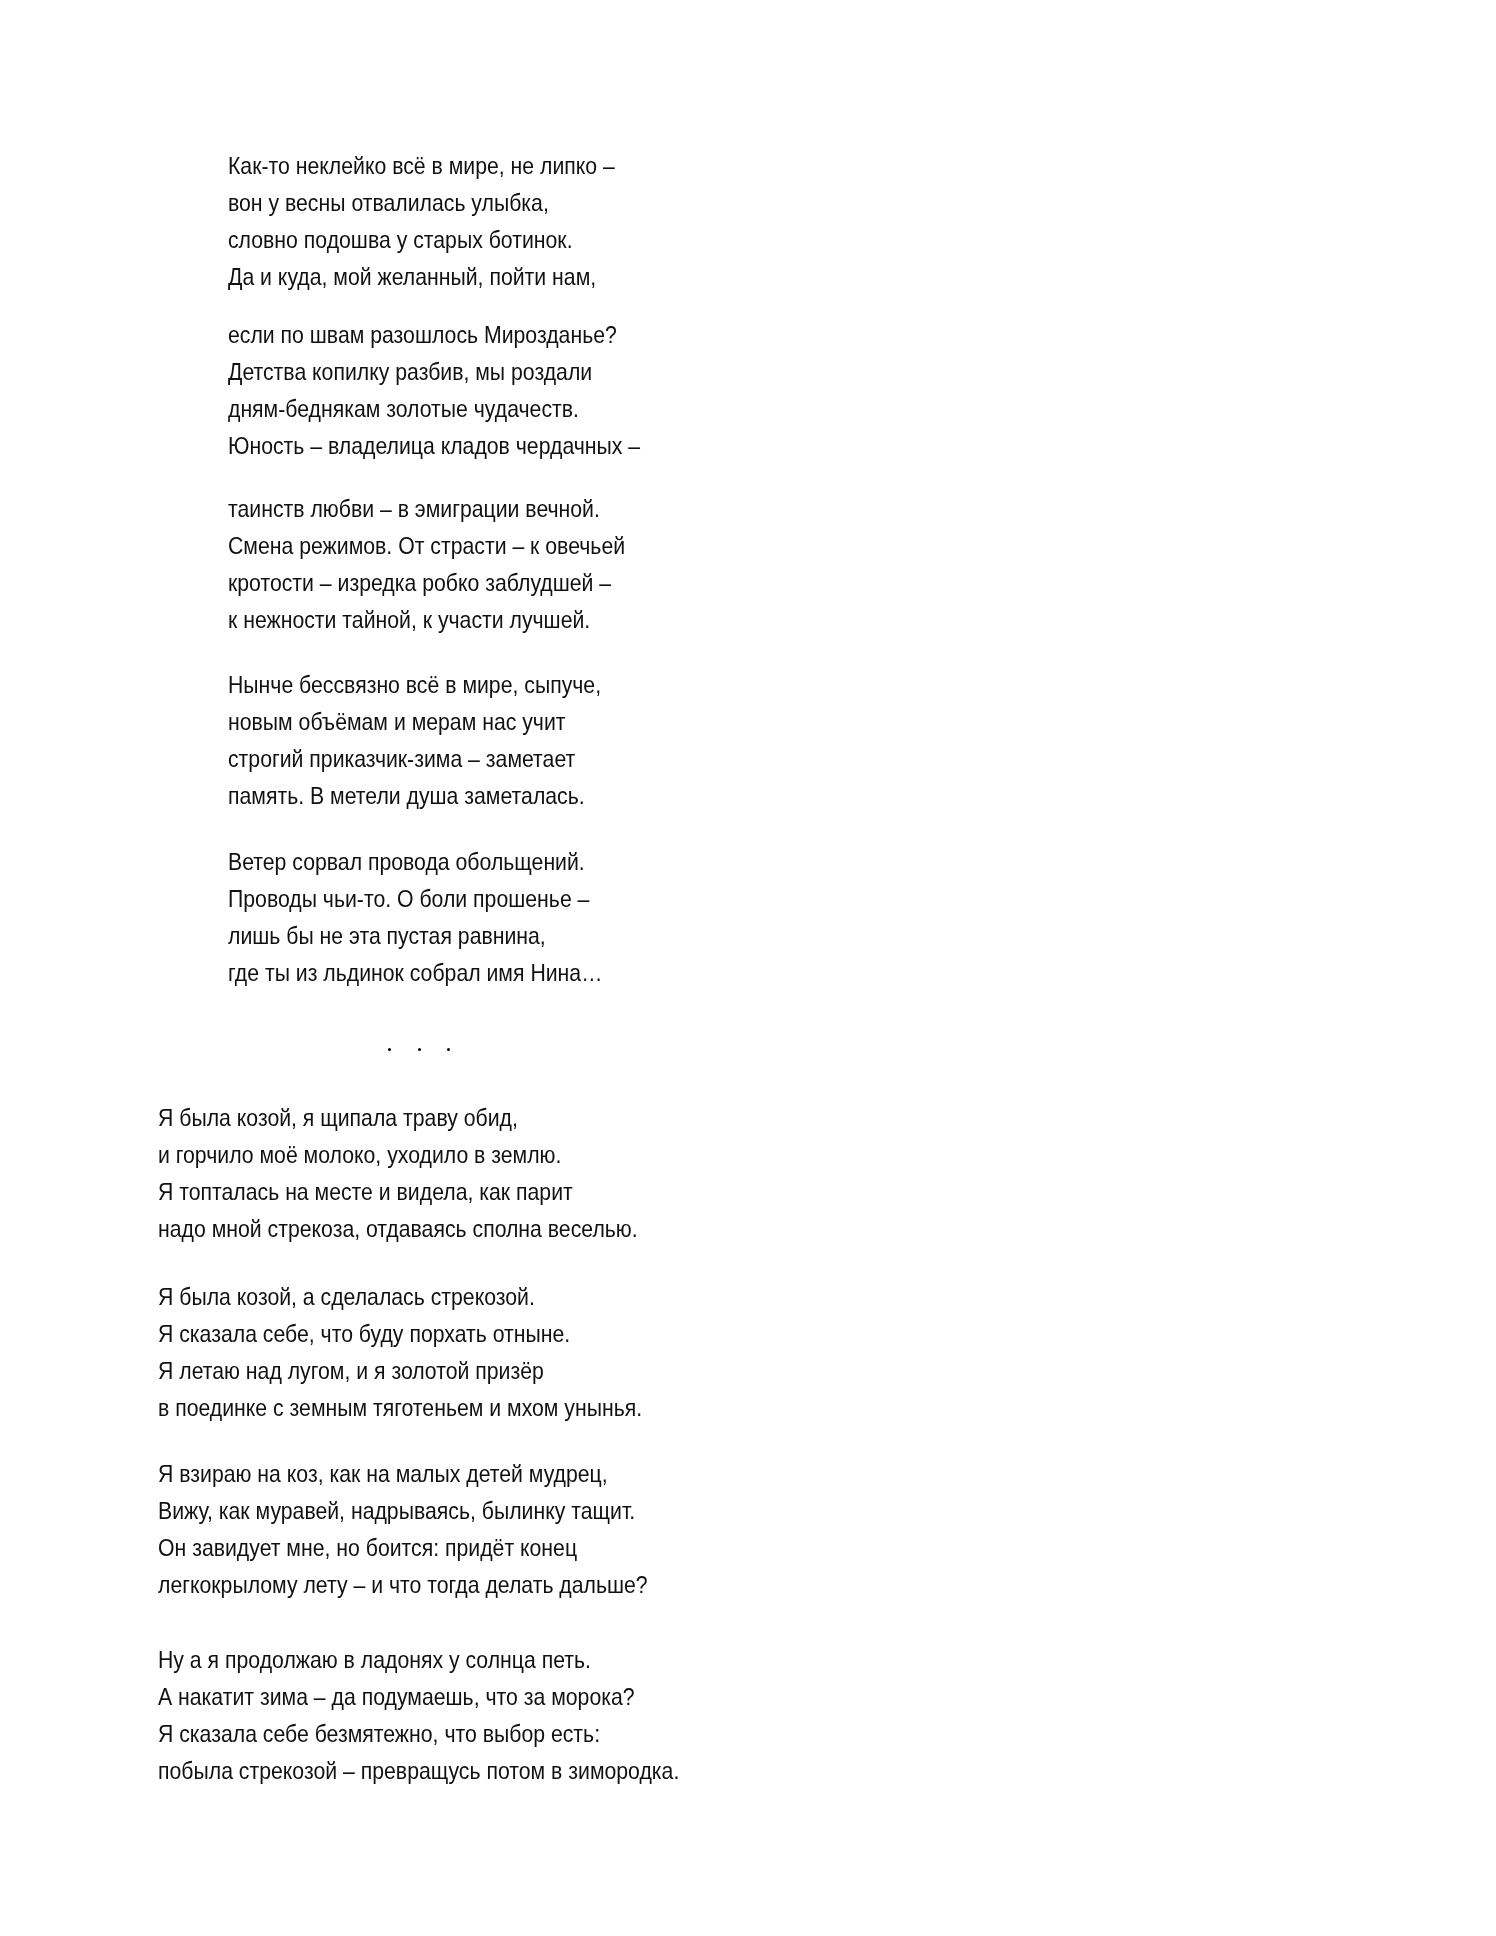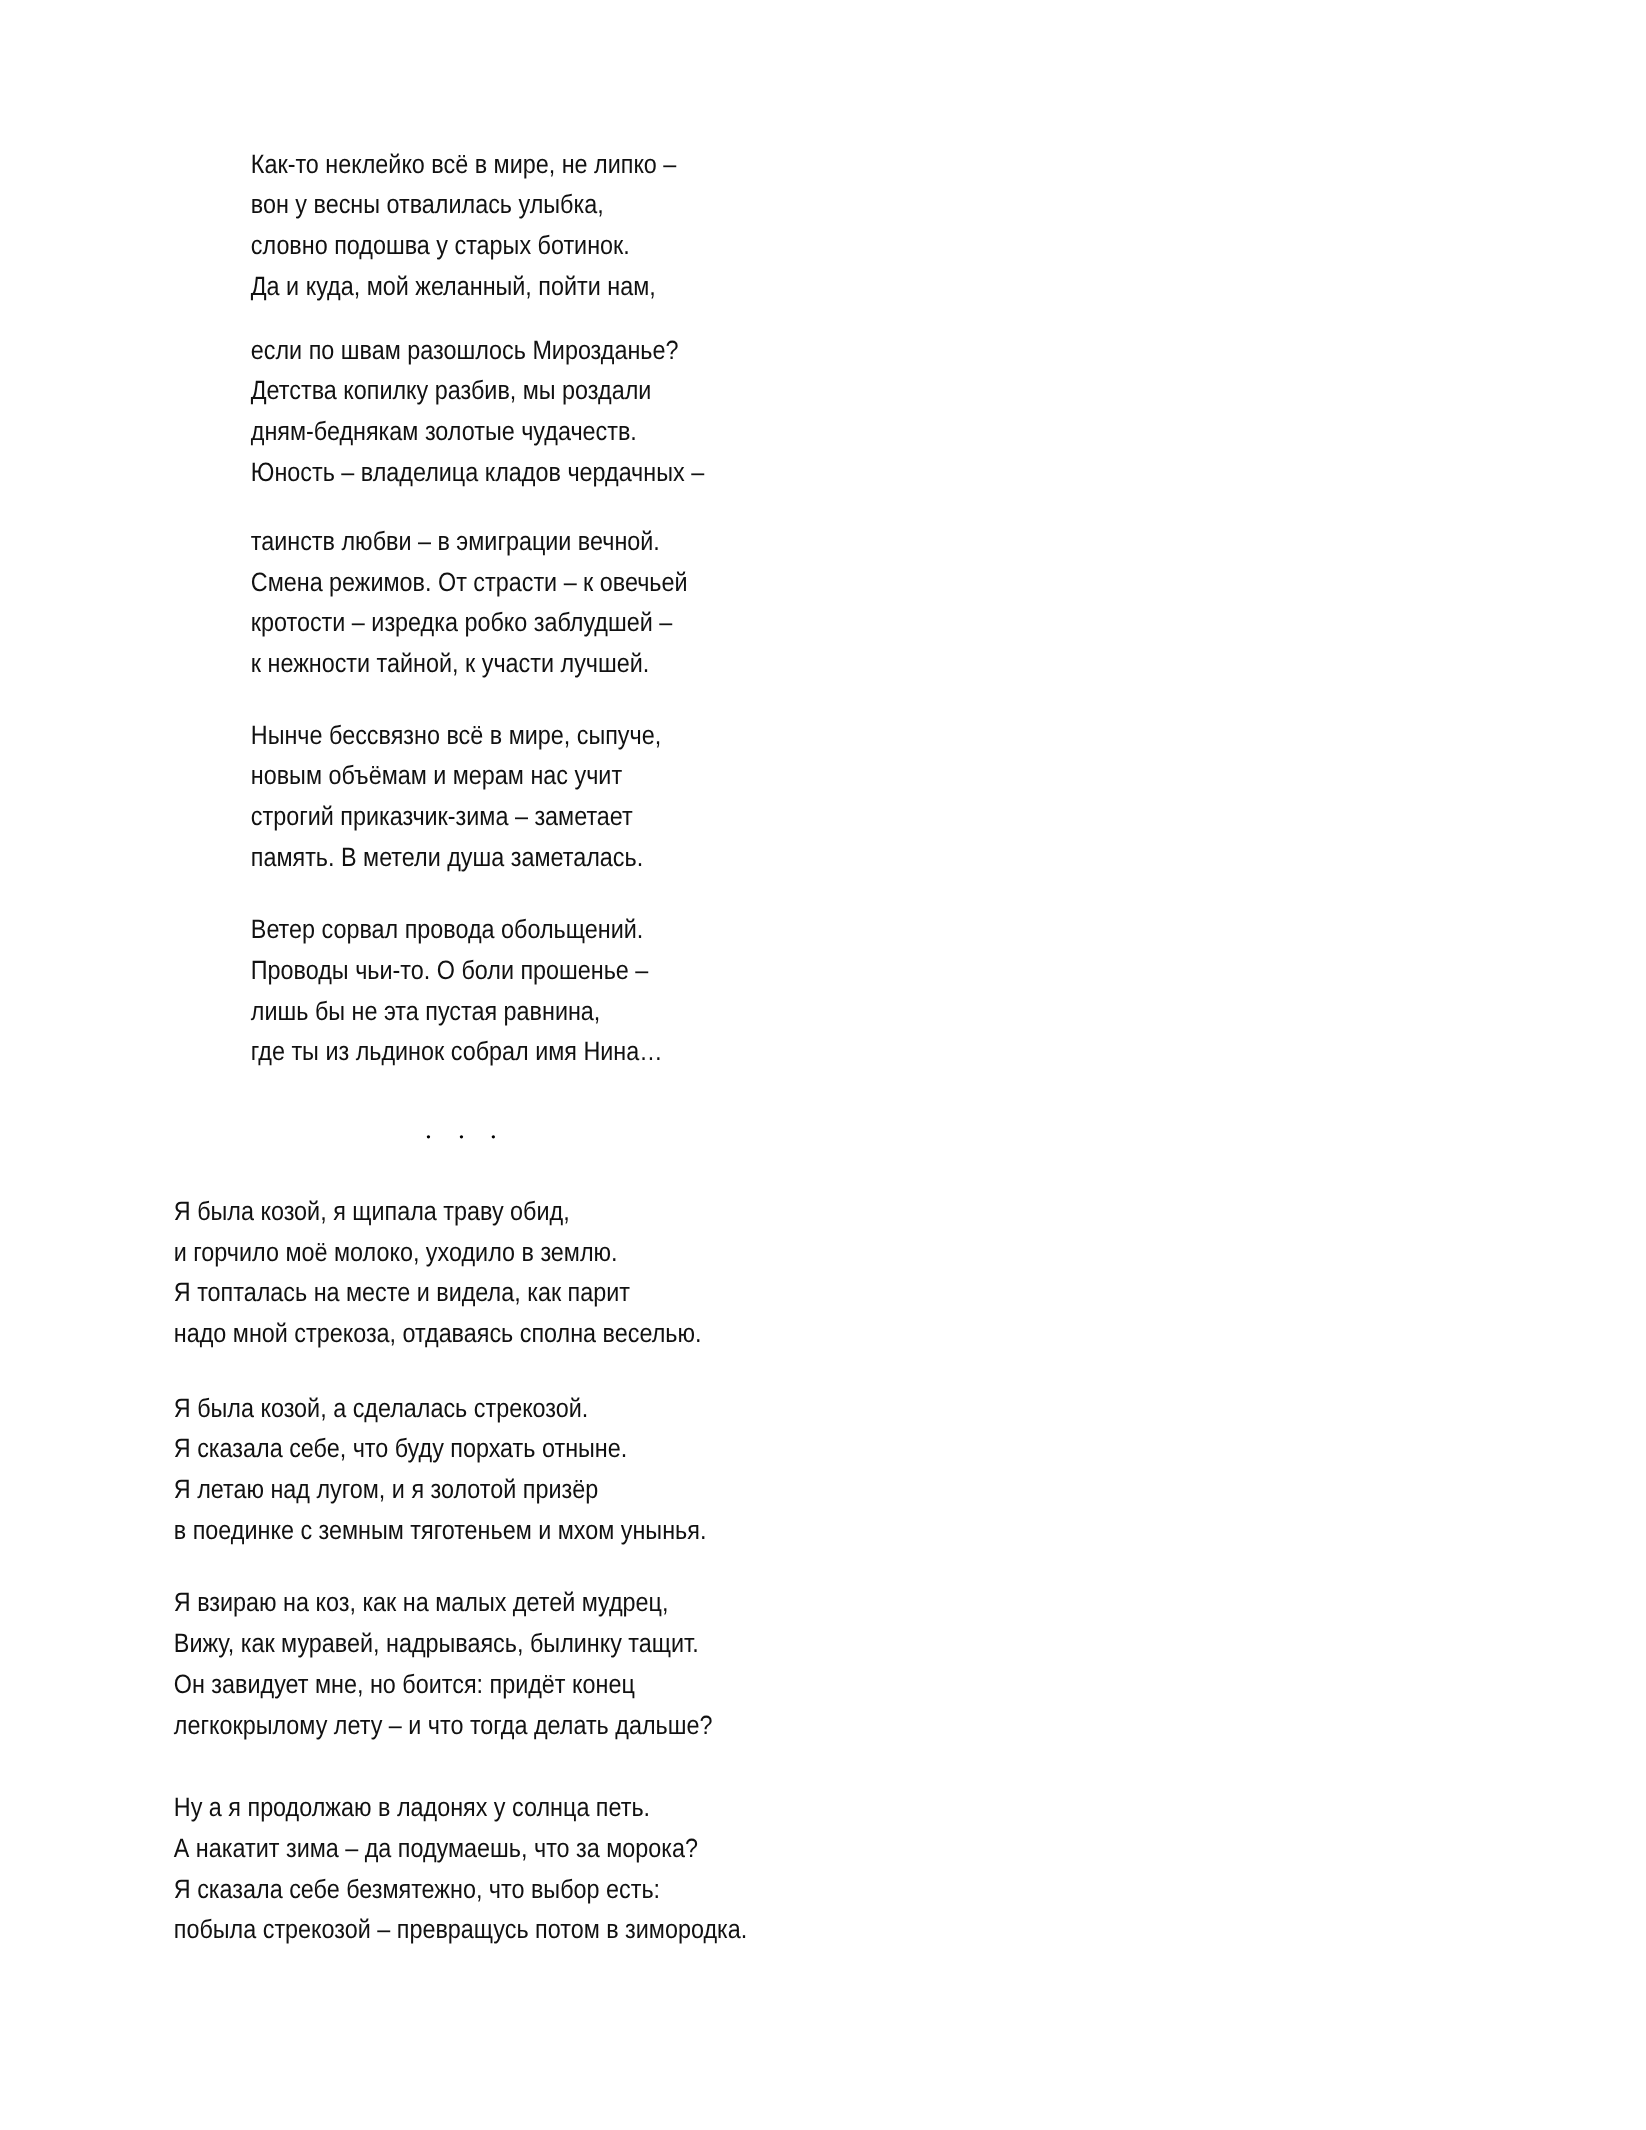--- a/index.html
+++ b/index.html
@@ -10,21 +10,21 @@
   body {
     width: 1496px;
     height: 1936px;
     position: relative;
     overflow: hidden;
     font-family: "Liberation Sans", "DejaVu Sans", sans-serif;
     color: #000000;
   }
   .page {
     position: absolute;
-    left: 0; top: 0;
+    left: 0; top: 16px;
     width: 1496px; height: 1392px;
     background: #ffffff;
   }
   .poem { position: absolute; left: 0; top: 0; width: 1496px; height: 1936px; }
   .stanza { position: absolute; }
   .line {
     position: absolute;
     left: 0;
     white-space: nowrap;
     font-size: 24px;

